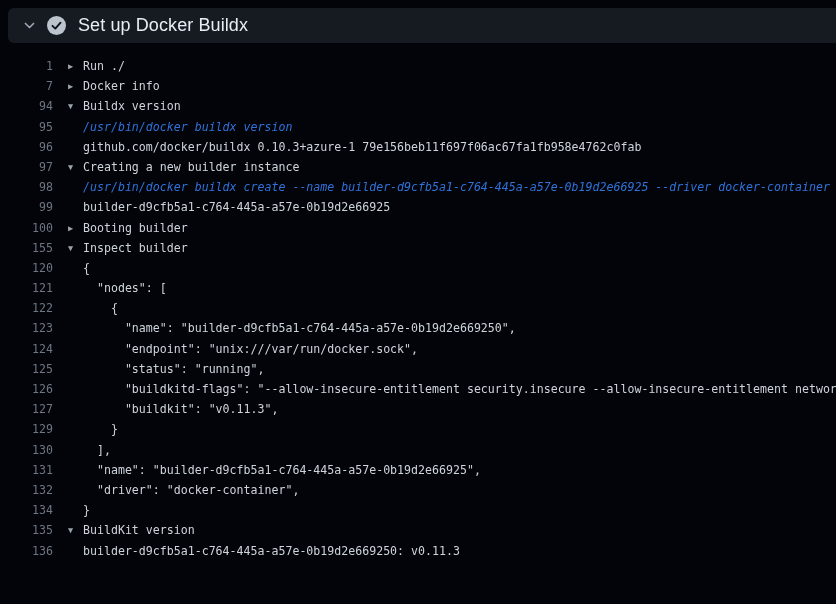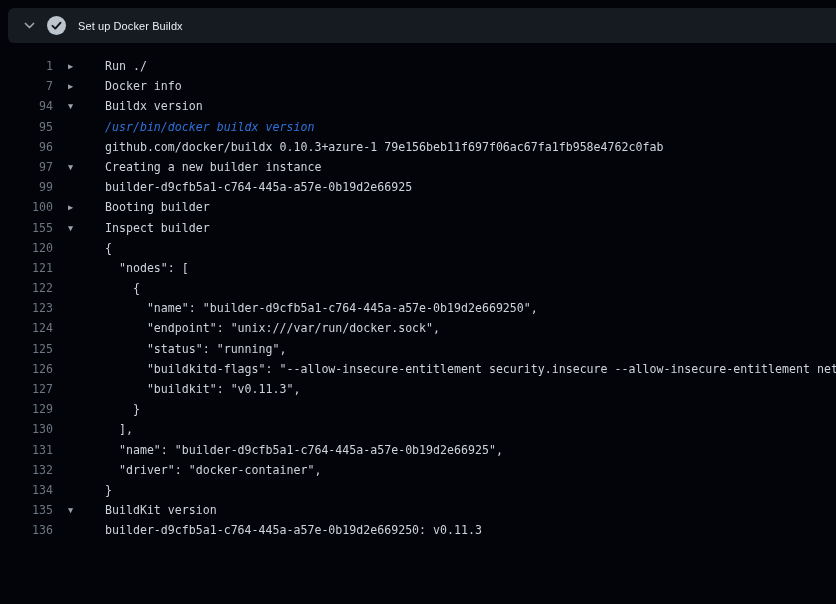--- a/index.html
+++ b/index.html
@@ -17,21 +17,21 @@
     padding-left:14px;
     cursor:pointer;
   }
   .chev { width:14px; height:14px; display:flex; align-items:center; justify-content:center; }
   .chev svg { display:block; }
   .status { width:19px; height:19px; margin-left:11px; }
   .status svg { display:block; }
   .step-title {
     margin-left:12px;
     color:#e8edf3;
-    font-size:11px;
+    font-size:18px;
     letter-spacing:.1px;
   }
   
   .log {
     position:absolute; left:0; top:43px; right:0; bottom:0;
     padding-top:13px;
     font-family:"DejaVu Sans Mono", monospace;
     font-size:11.6px;
   }
   .row {
@@ -45,21 +45,21 @@
     color:#6e7681;
     user-select:none;
   }
   .arrow {
     flex:0 0 15px;
     margin-left:15px;
     color:#9aa3ad;
     font-size:8.5px;
     line-height:20.2px;
   }
-  .txt { color:#ced4db;margin-left:22px; }
+  .txt { color:#ced4db; }
   .row.cmd .txt { color:#3072da;font-style:italic; }
   .row.group { cursor:pointer; }
 </style>
 </head>
 <body>
 
 <div class="step-header">
   <span class="chev">
     <svg width="13" height="13" viewBox="0 0 16 16">
       <path d="M3 5.5 L8 10.5 L13 5.5" fill="none" stroke="#9ea7b1" stroke-width="2" stroke-linecap="round" stroke-linejoin="round"></path>
@@ -74,20 +74,21 @@
   <span class="step-title">Set up Docker Buildx</span>
 </div>
 
 <div class="log" id="log">
     <div class="row group"><span class="gutter">1</span><span class="arrow">▶</span><span class="txt">Run ./</span></div>
     <div class="row group"><span class="gutter">7</span><span class="arrow">▶</span><span class="txt">Docker info</span></div>
     <div class="row group"><span class="gutter">94</span><span class="arrow">▼</span><span class="txt">Buildx version</span></div>
     <div class="row cmd"><span class="gutter">95</span><span class="arrow"></span><span class="txt">/usr/bin/docker buildx version</span></div>
     <div class="row out"><span class="gutter">96</span><span class="arrow"></span><span class="txt">github.com/docker/buildx 0.10.3+azure-1 79e156beb11f697f06ac67fa1fb958e4762c0fab</span></div>
     <div class="row group"><span class="gutter">97</span><span class="arrow">▼</span><span class="txt">Creating a new builder instance</span></div>
+    <div class="row cmd"><span class="gutter">98</span><span class="arrow"></span><span class="txt">/usr/bin/docker buildx create --name builder-d9cfb5a1-c764-445a-a57e-0b19d2e66925 --driver docker-container </span></div>
     <div class="row out"><span class="gutter">99</span><span class="arrow"></span><span class="txt">builder-d9cfb5a1-c764-445a-a57e-0b19d2e66925</span></div>
     <div class="row group"><span class="gutter">100</span><span class="arrow">▶</span><span class="txt">Booting builder</span></div>
     <div class="row group"><span class="gutter">155</span><span class="arrow">▼</span><span class="txt">Inspect builder</span></div>
     <div class="row out"><span class="gutter">120</span><span class="arrow"></span><span class="txt">{</span></div>
     <div class="row out"><span class="gutter">121</span><span class="arrow"></span><span class="txt">  "nodes": [</span></div>
     <div class="row out"><span class="gutter">122</span><span class="arrow"></span><span class="txt">    {</span></div>
     <div class="row out"><span class="gutter">123</span><span class="arrow"></span><span class="txt">      "name": "builder-d9cfb5a1-c764-445a-a57e-0b19d2e669250",</span></div>
     <div class="row out"><span class="gutter">124</span><span class="arrow"></span><span class="txt">      "endpoint": "unix:///var/run/docker.sock",</span></div>
     <div class="row out"><span class="gutter">125</span><span class="arrow"></span><span class="txt">      "status": "running",</span></div>
     <div class="row out"><span class="gutter">126</span><span class="arrow"></span><span class="txt">      "buildkitd-flags": "--allow-insecure-entitlement security.insecure --allow-insecure-entitlement network.host",</span></div>

